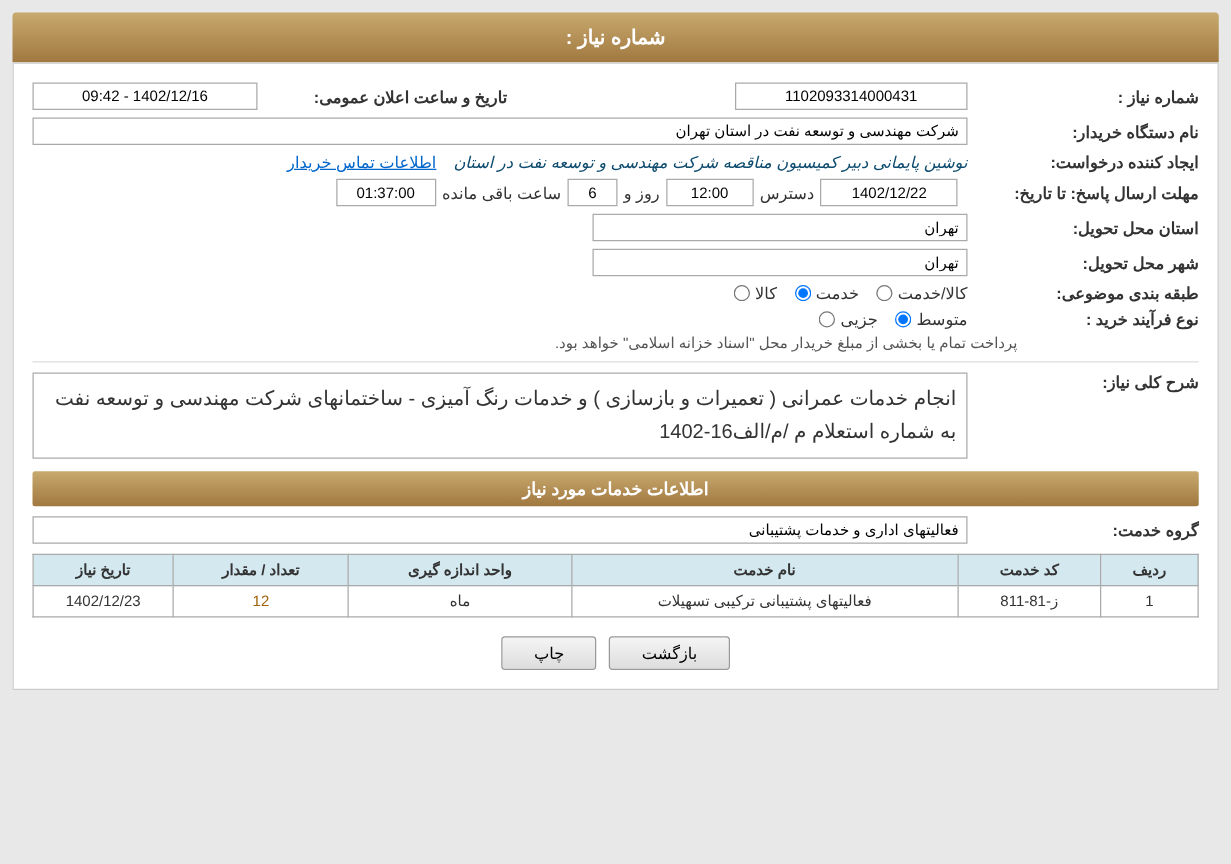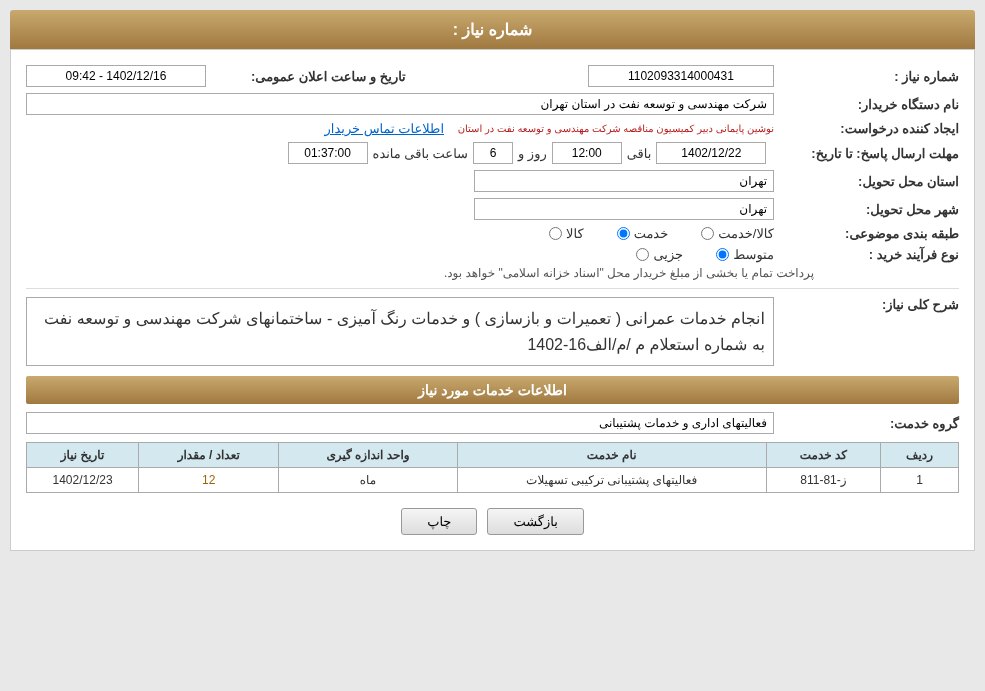--- a/index.html
+++ b/index.html
@@ -75,21 +75,21 @@
       direction: rtl;
     }
     .link-blue {
       color: #0066cc;
       text-decoration: underline;
       cursor: pointer;
     }
     .radio-group {
       display: flex;
       align-items: center;
-      gap: 33px;
+      gap: 14px;
       flex-direction: row-reverse;
     }
     .radio-item {
       display: flex;
       align-items: center;
       gap: 4px;
     }
     .divider {
       border: none;
       border-top: 1px solid #ddd;
@@ -175,29 +175,29 @@
       <input class="input-field-short" style="width: 180px; text-align: center;" value="1402/12/16 - 09:42">
     </div>
 
     <div class="info-row">
       <span class="label">نام دستگاه خریدار:</span>
       <input class="input-field" value="شرکت مهندسی و توسعه نفت در استان تهران" style="">
     </div>
 
     <div class="info-row">
       <span class="label">ایجاد کننده درخواست:</span>
-      <span style="color:#b91c1c; font-size:10px;">نوشین پایمانی دبیر کمیسیون مناقصه شرکت مهندسی و توسعه نفت در استان</span>
+      <span style="color:#0c4a6e; font-size:13px;font-style:italic;">نوشین پایمانی دبیر کمیسیون مناقصه شرکت مهندسی و توسعه نفت در استان</span>
       &nbsp;
       <span class="link-blue">اطلاعات تماس خریدار</span>
     </div>
 
     <div class="info-row">
       <span class="label">مهلت ارسال پاسخ: تا تاریخ:</span>
       <input class="input-field-short" style="width: 110px; text-align: center;" value="1402/12/22">
-      <span>باقی</span>
+      <span>دسترس</span>
       <input class="input-field-short" style="width: 70px; text-align: center;" value="12:00">
       <span>روز و</span>
       <input class="input-field-short" style="width: 40px; text-align: center;" value="6">
       <span>ساعت باقی مانده</span>
       <input class="input-field-short" style="width: 80px; text-align: center;" value="01:37:00">
     </div>
 
     <div class="info-row">
       <span class="label">استان محل تحویل:</span>
       <input class="input-field" style="max-width: 300px;" value="تهران">

